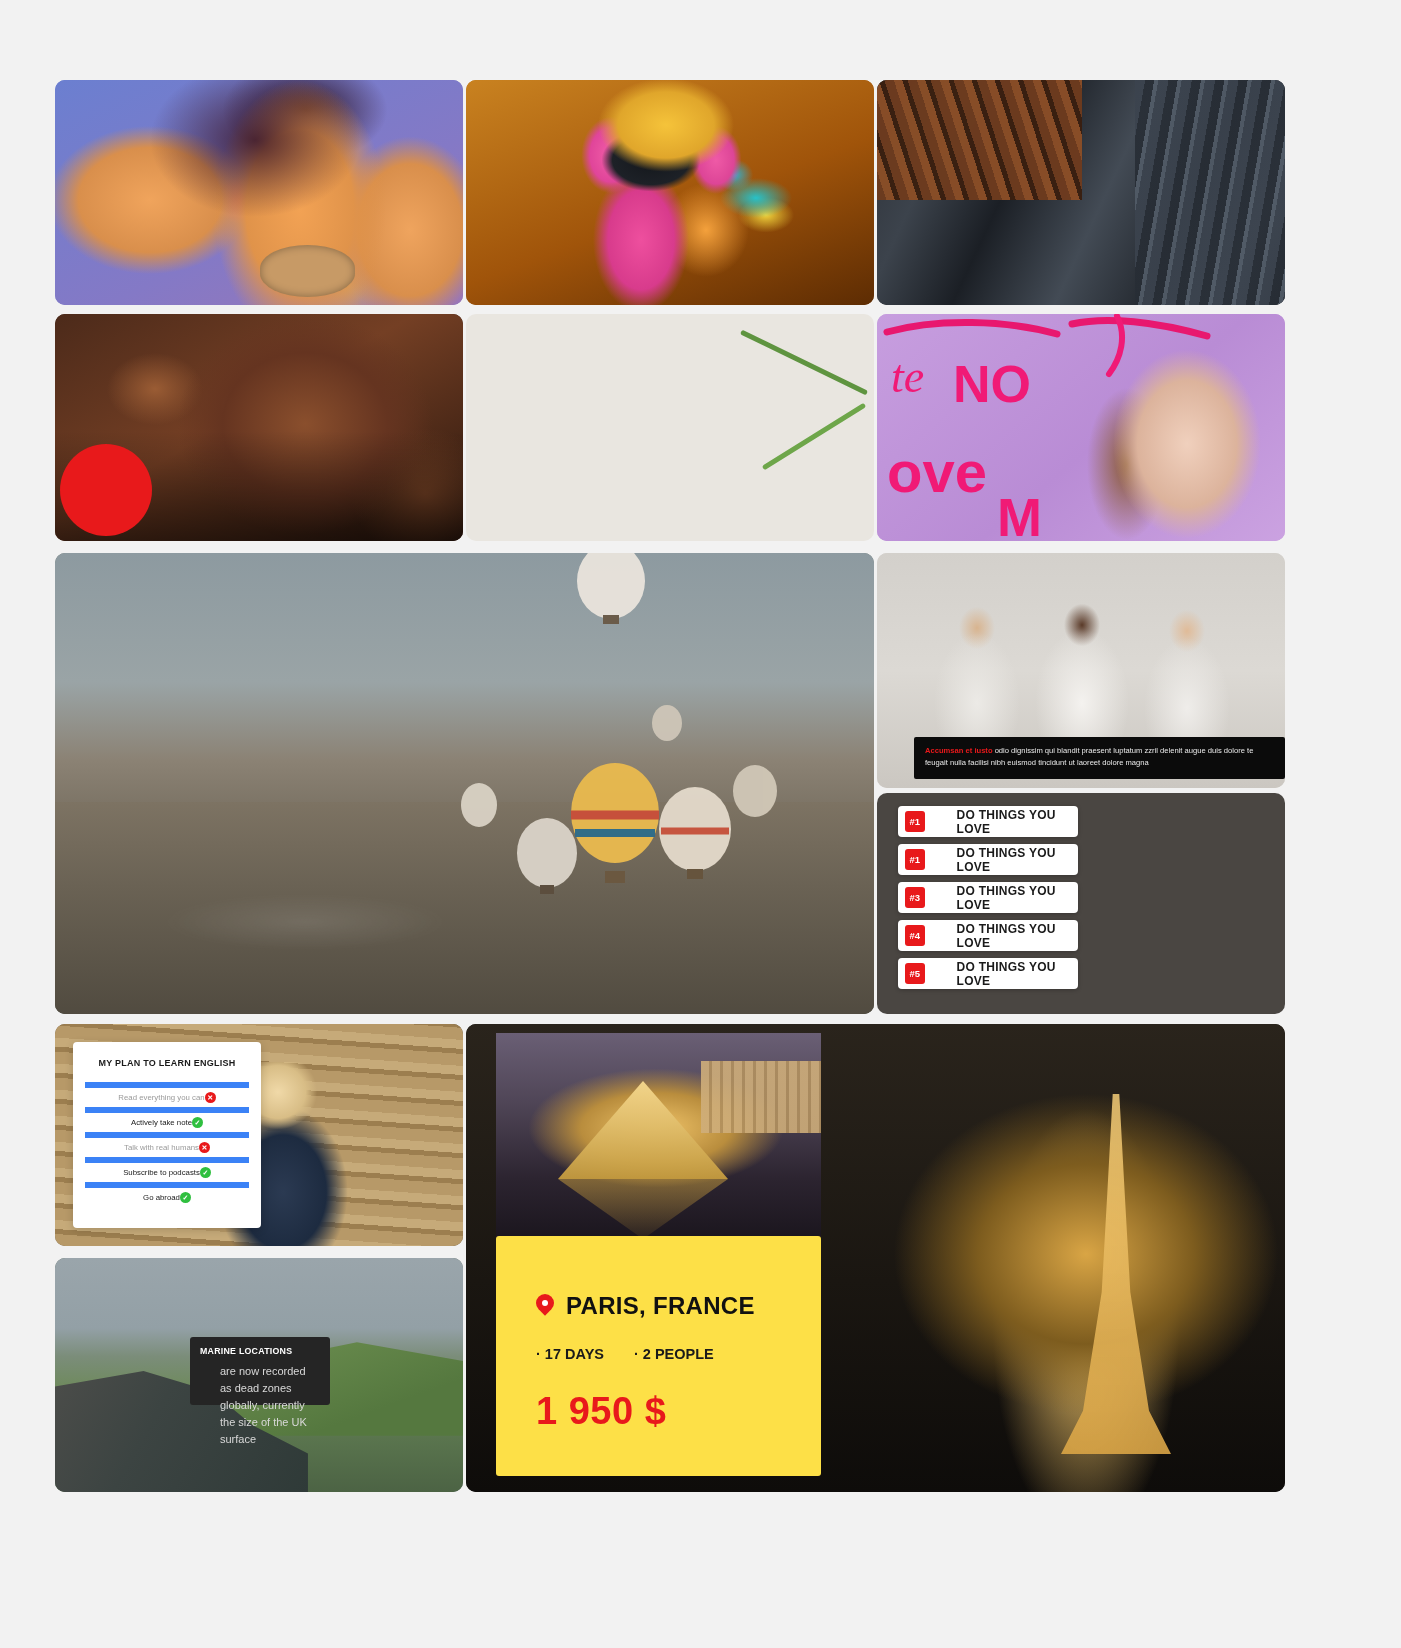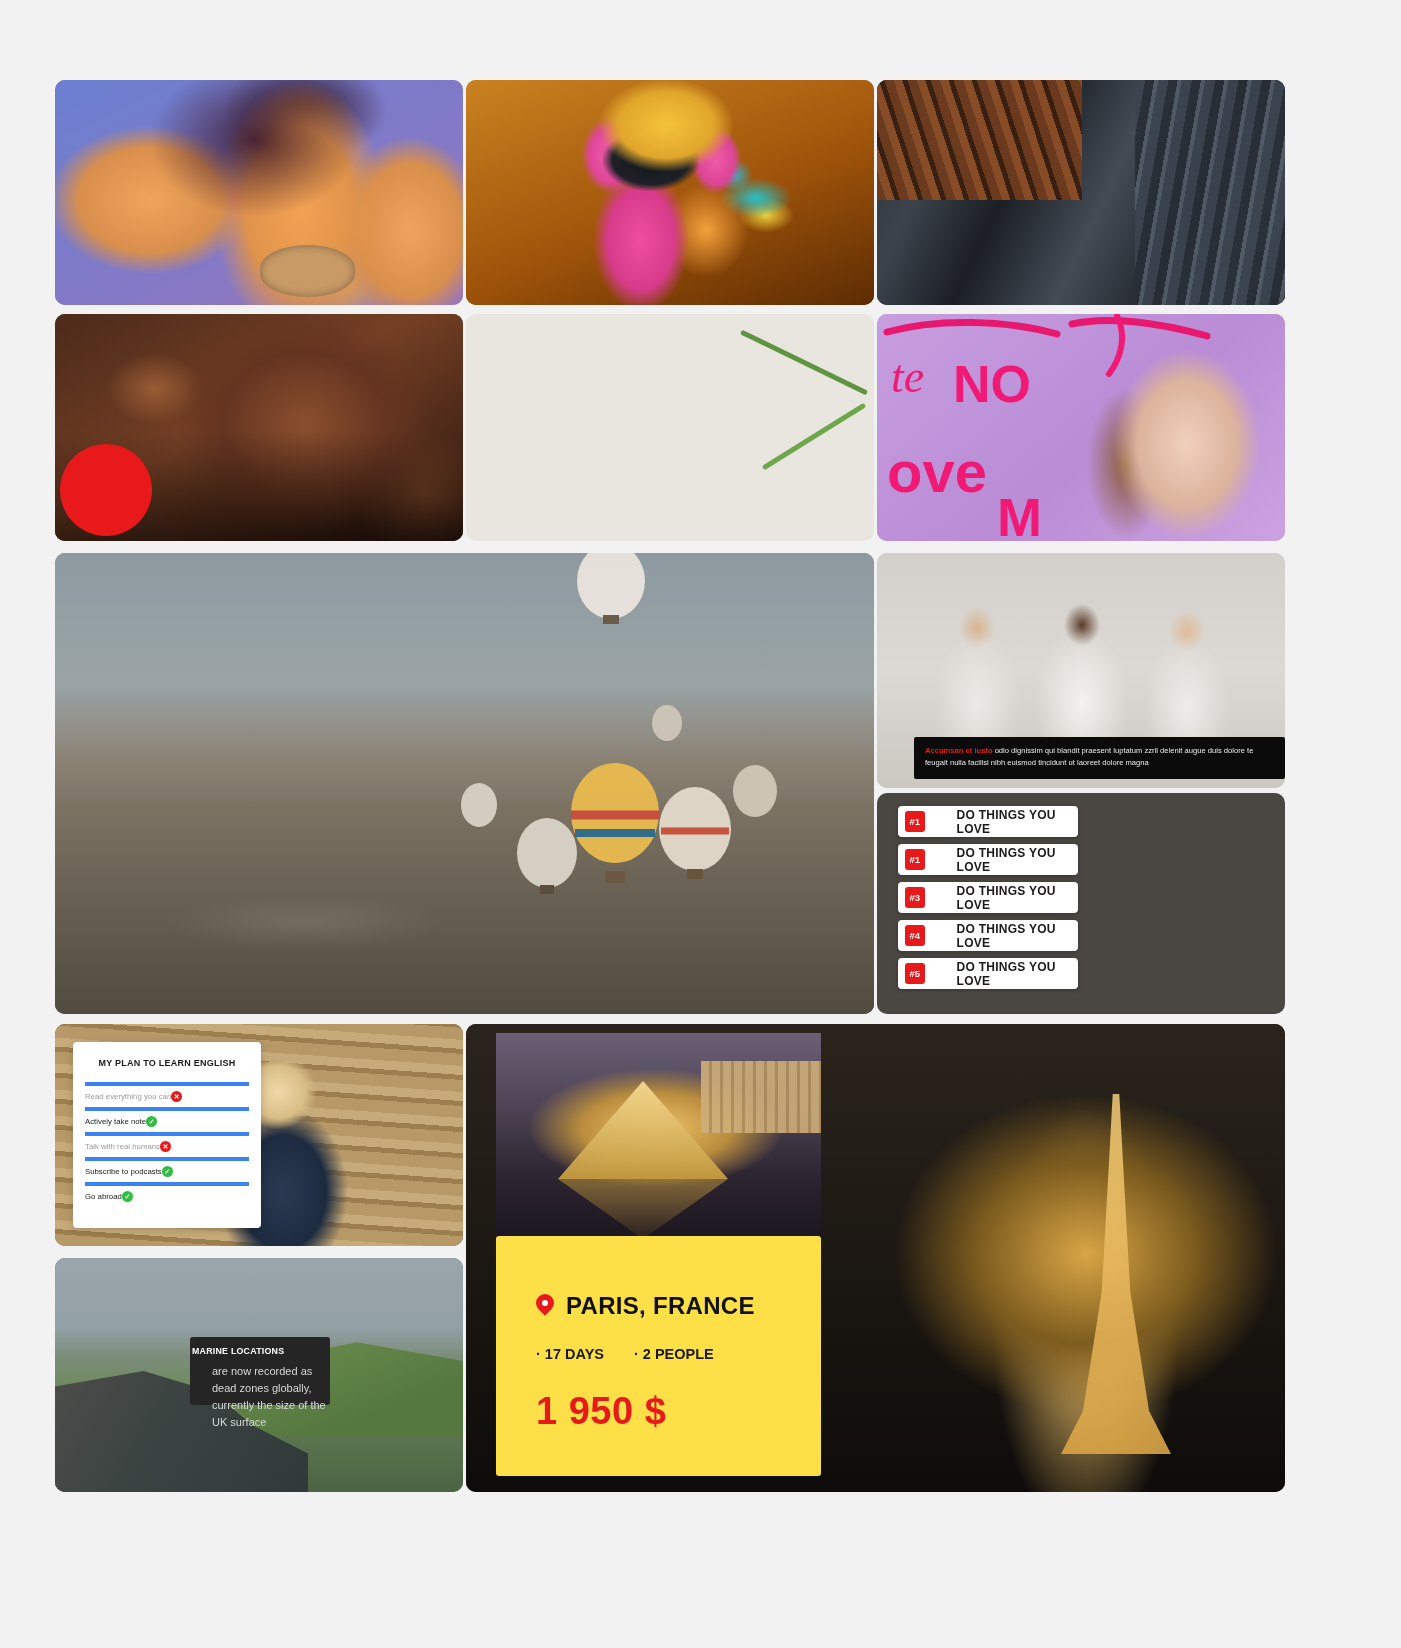--- a/index.html
+++ b/index.html
@@ -229,34 +229,34 @@
   #lovelist .lbl { margin-left:32px; font-size:12px; font-weight:700; color:#1a1a1a; letter-spacing:.25px; }
 
   
   #plan {
     position:absolute; left:73px; top:1042px; width:188px; height:186px;
     background:#fff; border-radius:4px; padding:16px 12px;
     box-shadow:0 2px 8px rgba(0,0,0,.16);
   }
   #plan .title { text-align:center; font-size:9px; font-weight:700; letter-spacing:.25px;
                  color:#1a1a1a; margin-bottom:14px; }
-  #plan .row { display:flex; align-items:center; justify-content:flex-start;
-               height:25px; border-top:4px solid #3b82f6; }
+  #plan .row { display:flex; align-items:center; justify-content:center;
+               height:25px; border-top:6px solid #3b82f6; }
   #plan .row:first-of-type { border-top:none; }
   #plan .row .lbl { font-size:7.8px; color:#9a9a9a; }
   #plan .row.done .lbl { color:#1a1a1a; font-weight:400; }
   .chip { width:11px; height:11px; border-radius:50%; display:flex;
           align-items:center; justify-content:center; font-size:7px; color:#fff; font-weight:700; }
   .chip.no { background:#e8191b; }
   .chip.yes { background:#2fbf3f; }
 
   
   #marine {
     position:absolute; left:190px; top:1337px; width:140px; height:68px;
-    background:#252525; border-radius:3px; padding:9px 2px;
+    background:#252525; border-radius:3px; padding:9px 10px;
   }
   #marine .t { color:#fff; font-size:8.8px; font-weight:700; letter-spacing:.25px; margin-bottom:7px; }
   #marine .d { color:#d8d8d8; font-size:11px; line-height:1.55;margin-left:20px; }
 
   
   #paris {
     position:absolute; left:496px; top:1236px; width:325px; height:240px;
     background:#fde047; border-radius:3px; padding:56px 40px 0 40px;
   }
   #paris .loc { display:flex; align-items:center; gap:12px; margin-bottom:26px; }

